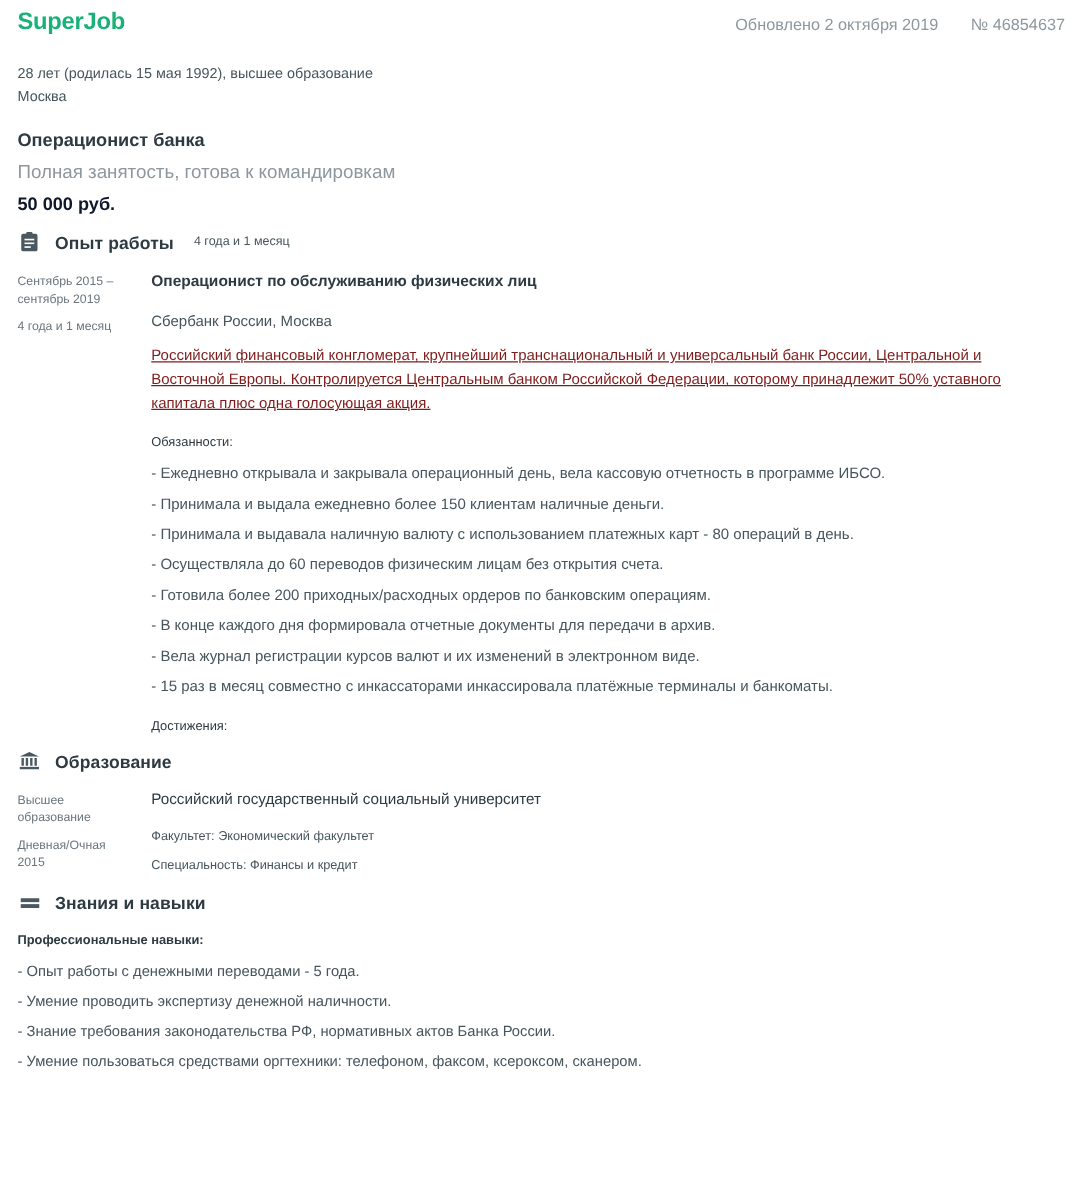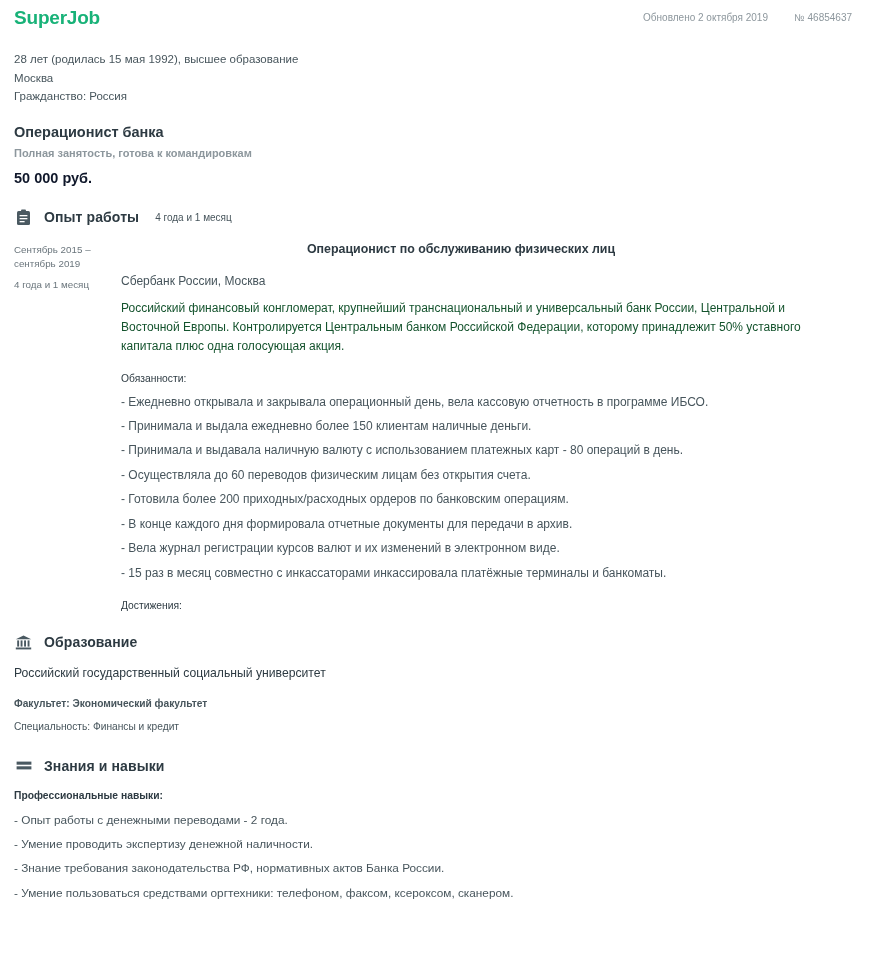--- a/index.html
+++ b/index.html
@@ -32,21 +32,21 @@
   .logo {
     font-size: 19px;
     font-weight: bold;
     letter-spacing: -0.2px;
     color: #18b278;
     line-height: 1;
   }
   .meta {
     display: flex;
     gap: 26px;
-    font-size: 10px;
+    font-size: 13px;
     color: #8d979d;
     padding-top: 4px;
     padding-right: 4px;
   }
 
   
   .identity {
     margin-top: 10px;
     font-size: 11.5px;
     line-height: 1.62;
@@ -56,34 +56,33 @@
   
   .position-block { margin-top: 18px; }
   .position-title {
     font-size: 14.5px;
     font-weight: bold;
     color: #2d3a42;
     line-height: 1.2;
   }
   .position-sub {
     margin-top: 5px;
-    font-size: 11px;
+    font-size: 15px;
     color: #8d979d;
     line-height: 1.3;
-    font-weight: bold;
   }
   .salary {
     margin-top: 9px;
     font-size: 14.5px;
     font-weight: bold;
     color: #0f172a;
   }
 
   
-  .section { margin-top: 22px; }
+  .section { margin-top: 12px; }
   .sec-head {
     display: flex;
     align-items: center;
     gap: 11px;
   }
   .sec-icon {
     width: 19px;
     height: 19px;
     flex: 0 0 19px;
     display: flex;
@@ -120,32 +119,32 @@
   }
   .col-left .lt-line { display: block; }
   .col-left .lt-gap { margin-top: 7px; }
   .col-right { flex: 1; min-width: 0; padding-right: 55px; }
 
   .job-title {
     font-size: 12.4px;
     font-weight: bold;
     color: #2d3a42;
     line-height: 1.3;
-    text-align: center;
   }
   .company {
     margin-top: 17px;
     font-size: 12px;
     color: #47555c;
   }
   .company-desc {
     margin-top: 11px;
     font-size: 12px;
     line-height: 1.58;
-    color: #14532d;
+    color: #7f1d1d;
+    text-decoration: underline;
   }
 
   .blk-label {
     margin-top: 17px;
     font-size: 10.3px;
     font-weight: normal;
     color: #2d3a42;
   }
   .bullets { margin-top: 9px; }
   .bullet {
@@ -162,21 +161,21 @@
     font-weight: normal;
     color: #2d3a42;
     line-height: 1.3;
   }
   .edu-line {
     margin-top: 8px;
     font-size: 10.2px;
     color: #47555c;
     line-height: 1.5;
   }
-  .edu-line.first { margin-top: 14px; font-weight: bold; }
+  .edu-line.first { margin-top: 14px; }
 
   
   .skills-body { margin-top: 15px; }
   .skills-label {
     font-size: 10.3px;
     font-weight: bold;
     color: #2d3a42;
   }
   .skills-list { margin-top: 10px; }
   .skill-item {
@@ -195,21 +194,20 @@
     <div class="logo">SuperJob</div>
     <div class="meta">
       <span>Обновлено 2 октября 2019</span>
       <span>№ 46854637</span>
     </div>
   </div>
 
   <div class="identity">
     <div>28 лет (родилась 15 мая 1992), высшее образование</div>
     <div>Москва</div>
-    <div>Гражданство: Россия</div>
   </div>
 
   <div class="position-block">
     <div class="position-title">Операционист банка</div>
     <div class="position-sub">Полная занятость, готова к командировкам</div>
     <div class="salary">50 000 руб.</div>
   </div>
 
   <div class="section">
     <div class="sec-head">
@@ -263,20 +261,26 @@
           <rect x="5.6" y="5.4" width="1.9" height="6.2" fill="#4a5961"></rect>
           <rect x="9.1" y="5.4" width="1.9" height="6.2" fill="#4a5961"></rect>
           <rect x="12.6" y="5.4" width="1.9" height="6.2" fill="#4a5961"></rect>
           <rect x="0.8" y="12.5" width="15.4" height="1.9" fill="#4a5961"></rect>
         </svg>
       </span>
       <span class="sec-title">Образование</span>
     </div>
 
     <div class="row">
+      <div class="col-left">
+        <span class="lt-line">Высшее</span>
+        <span class="lt-line">образование</span>
+        <span class="lt-line lt-gap">Дневная/Очная</span>
+        <span class="lt-line">2015</span>
+      </div>
       <div class="col-right">
         <div class="edu-name">Российский государственный социальный университет</div>
         <div class="edu-line first">Факультет: Экономический факультет</div>
         <div class="edu-line">Специальность: Финансы и кредит</div>
       </div>
     </div>
   </div>
 
   <div class="section">
     <div class="sec-head">
@@ -285,21 +289,21 @@
           <rect x="0.6" y="1.6" width="14.8" height="3.1" fill="#4a5961"></rect>
           <rect x="0.6" y="6.3" width="14.8" height="3.1" fill="#4a5961"></rect>
         </svg>
       </span>
       <span class="sec-title">Знания и навыки</span>
     </div>
 
     <div class="skills-body">
       <div class="skills-label">Профессиональные навыки:</div>
       <div class="skills-list">
-        <div class="skill-item">- Опыт работы с денежными переводами - 2 года.</div>
+        <div class="skill-item">- Опыт работы с денежными переводами - 5 года.</div>
         <div class="skill-item">- Умение проводить экспертизу денежной наличности.</div>
         <div class="skill-item">- Знание требования законодательства РФ, нормативных актов Банка России.</div>
         <div class="skill-item">- Умение пользоваться средствами оргтехники: телефоном, факсом, ксероксом, сканером.</div>
 
       </div>
 
     </div>
   </div>
 
 </div>

